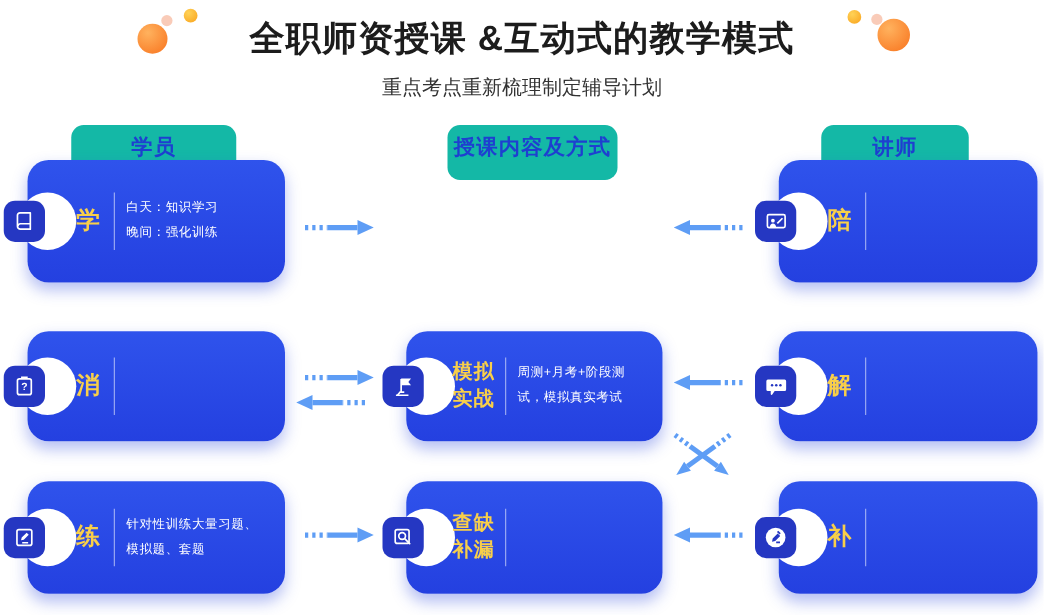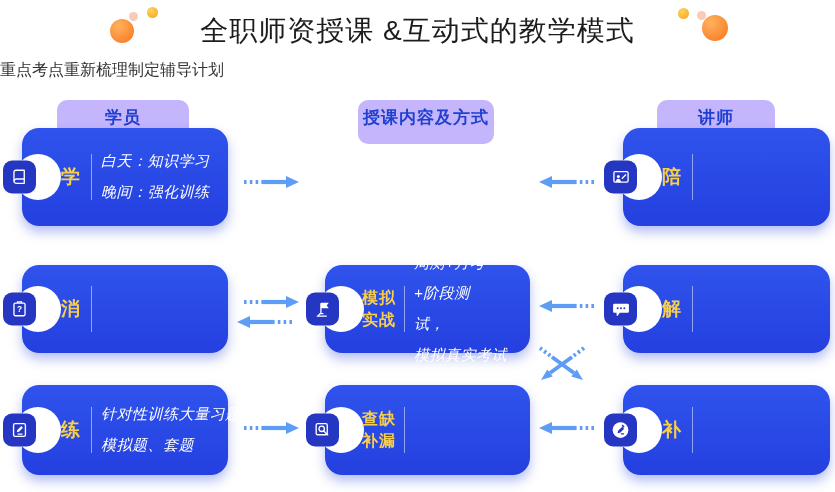--- a/index.html
+++ b/index.html
@@ -3,30 +3,30 @@
 <meta charset="utf-8">
 <style>
   html,body{margin:0;padding:0;background:#fff;}
   .stage{
     position:relative;width:835px;height:492px;overflow:hidden;background:#fff;
     font-family:"Liberation Sans","DejaVu Sans",sans-serif;
   }
   
   .title{
     position:absolute;left:0;right:0;top:12px;text-align:center;
-    font-size:28px;font-weight:normal;color:#1c1c1c;letter-spacing:1px;
+    font-size:28px;font-weight:bold;color:#1c1c1c;letter-spacing:1px;
   }
   .subtitle{
-    position:absolute;left:0;right:0;top:60px;
+    position:absolute;left:0;right:0;top:60px;text-align:center;
     font-size:16px;color:#333;
   }
   .dot{position:absolute;border-radius:50%;}
   
   .tab{
-    position:absolute;top:100px;height:44px;background:#c4b5fd;border-radius:10px;
+    position:absolute;top:100px;height:44px;background:#14b8a6;border-radius:10px;
     display:flex;justify-content:center;align-items:flex-start;padding-top:6px;
     box-sizing:border-box;font-size:17px;font-weight:bold;color:#1e3fd0;letter-spacing:1px;
   }
   
   .card{
     position:absolute;border-radius:17px;
     background:linear-gradient(180deg,#2f53ec 0%,#2440e0 100%);
     box-shadow:0 6px 12px rgba(41,70,222,.35);
   }
   .notch{
@@ -42,22 +42,22 @@
     position:absolute;inset:0;display:flex;align-items:center;
     padding-left:37px;box-sizing:border-box;
   }
   .kw{
     min-width:24px;text-align:center;font-weight:bold;color:#f8cf4a;
     font-size:19px;white-space:pre-line;line-height:1.35;letter-spacing:1px;
   }
   .kw.small{font-size:16px;min-width:34px;}
   .vline{width:1px;height:46px;background:rgba(255,255,255,.5);margin:0 9px 0 8px;flex:none;}
   .desc{
-    color:#fff;font-size:15px;line-height:2.05;white-space:pre-line;
-    word-break:keep-all;letter-spacing:.5px;font-style:italic;
+    color:#fff;font-size:10px;line-height:2.05;white-space:pre-line;
+    word-break:keep-all;letter-spacing:.5px;
   }
   
   .arrow{position:absolute;}
   .arrow.flip{transform:scaleX(-1);}
 </style>
 </head>
 <body>
 
 <div class="stage">
 

